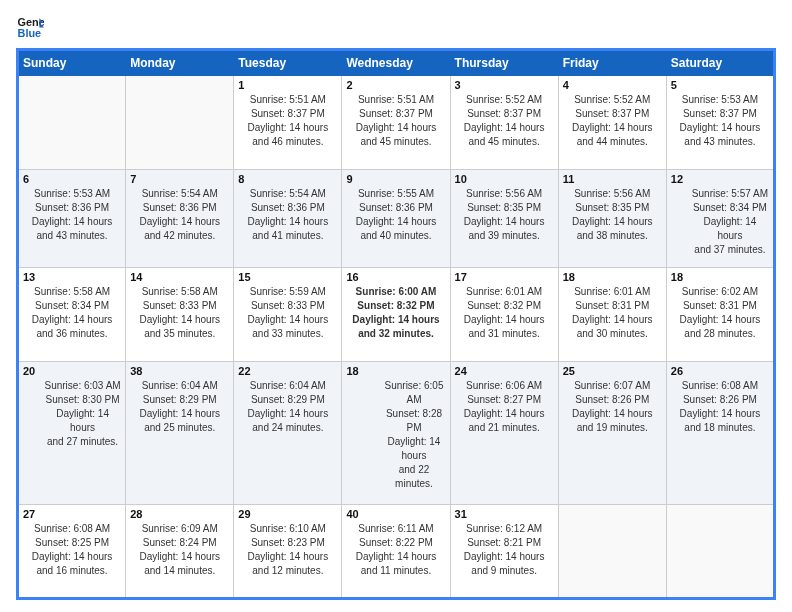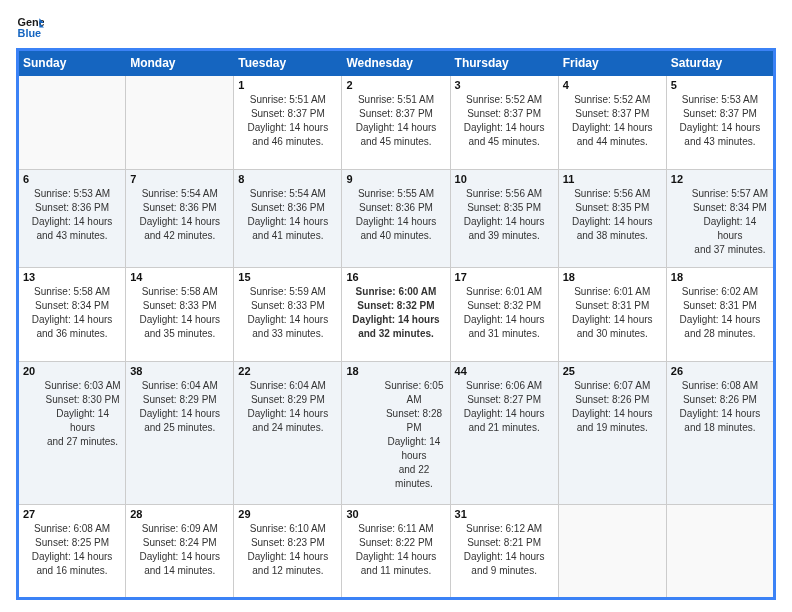--- a/index.html
+++ b/index.html
@@ -290,21 +290,21 @@
 and 24 minutes.</div>
           </td>
           <td>
             <span class="day-number">18</span>
             <div class="cell-text" style="white-space: pre-line; margin-left: 36px;">Sunrise: 6:05 AM
 Sunset: 8:28 PM
 Daylight: 14 hours
 and 22 minutes.</div>
           </td>
           <td>
-            <span class="day-number">44</span>
+            <span class="day-number">24</span>
             <div class="cell-text" style="white-space: pre-line;">Sunrise: 6:06 AM
 Sunset: 8:27 PM
 Daylight: 14 hours
 and 21 minutes.</div>
           </td>
           <td>
             <span class="day-number">25</span>
             <div class="cell-text" style="white-space: pre-line;">Sunrise: 6:07 AM
 Sunset: 8:26 PM
 Daylight: 14 hours
@@ -334,21 +334,21 @@
 and 14 minutes.</div>
           </td>
           <td>
             <span class="day-number">29</span>
             <div class="cell-text" style="white-space: pre-line;">Sunrise: 6:10 AM
 Sunset: 8:23 PM
 Daylight: 14 hours
 and 12 minutes.</div>
           </td>
           <td>
-            <span class="day-number">30</span>
+            <span class="day-number">40</span>
             <div class="cell-text" style="white-space: pre-line;">Sunrise: 6:11 AM
 Sunset: 8:22 PM
 Daylight: 14 hours
 and 11 minutes.</div>
           </td>
           <td>
             <span class="day-number">31</span>
             <div class="cell-text" style="white-space: pre-line;">Sunrise: 6:12 AM
 Sunset: 8:21 PM
 Daylight: 14 hours

